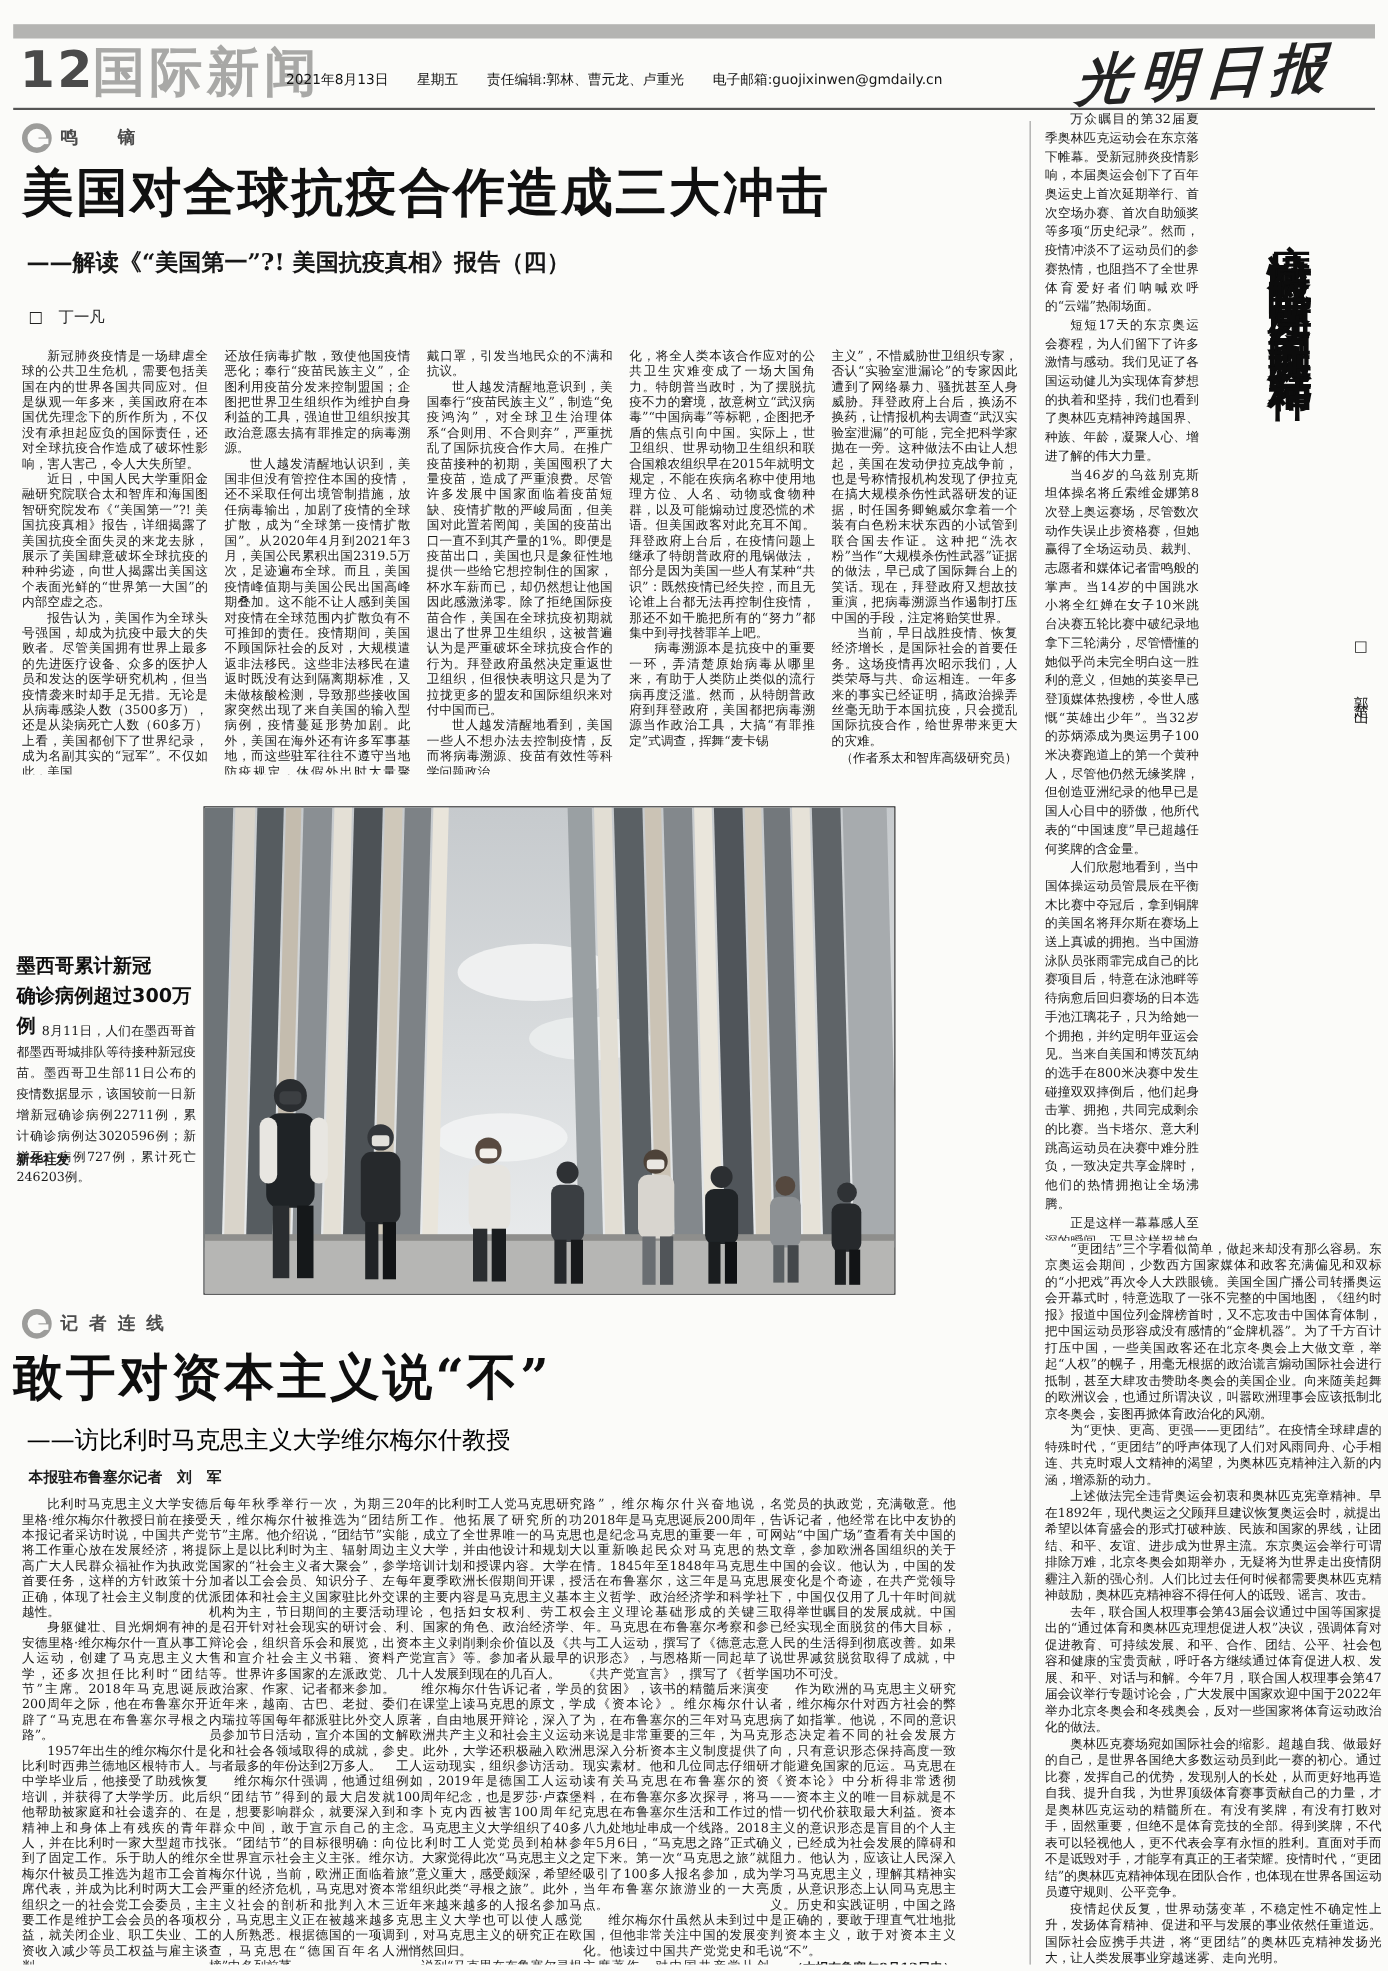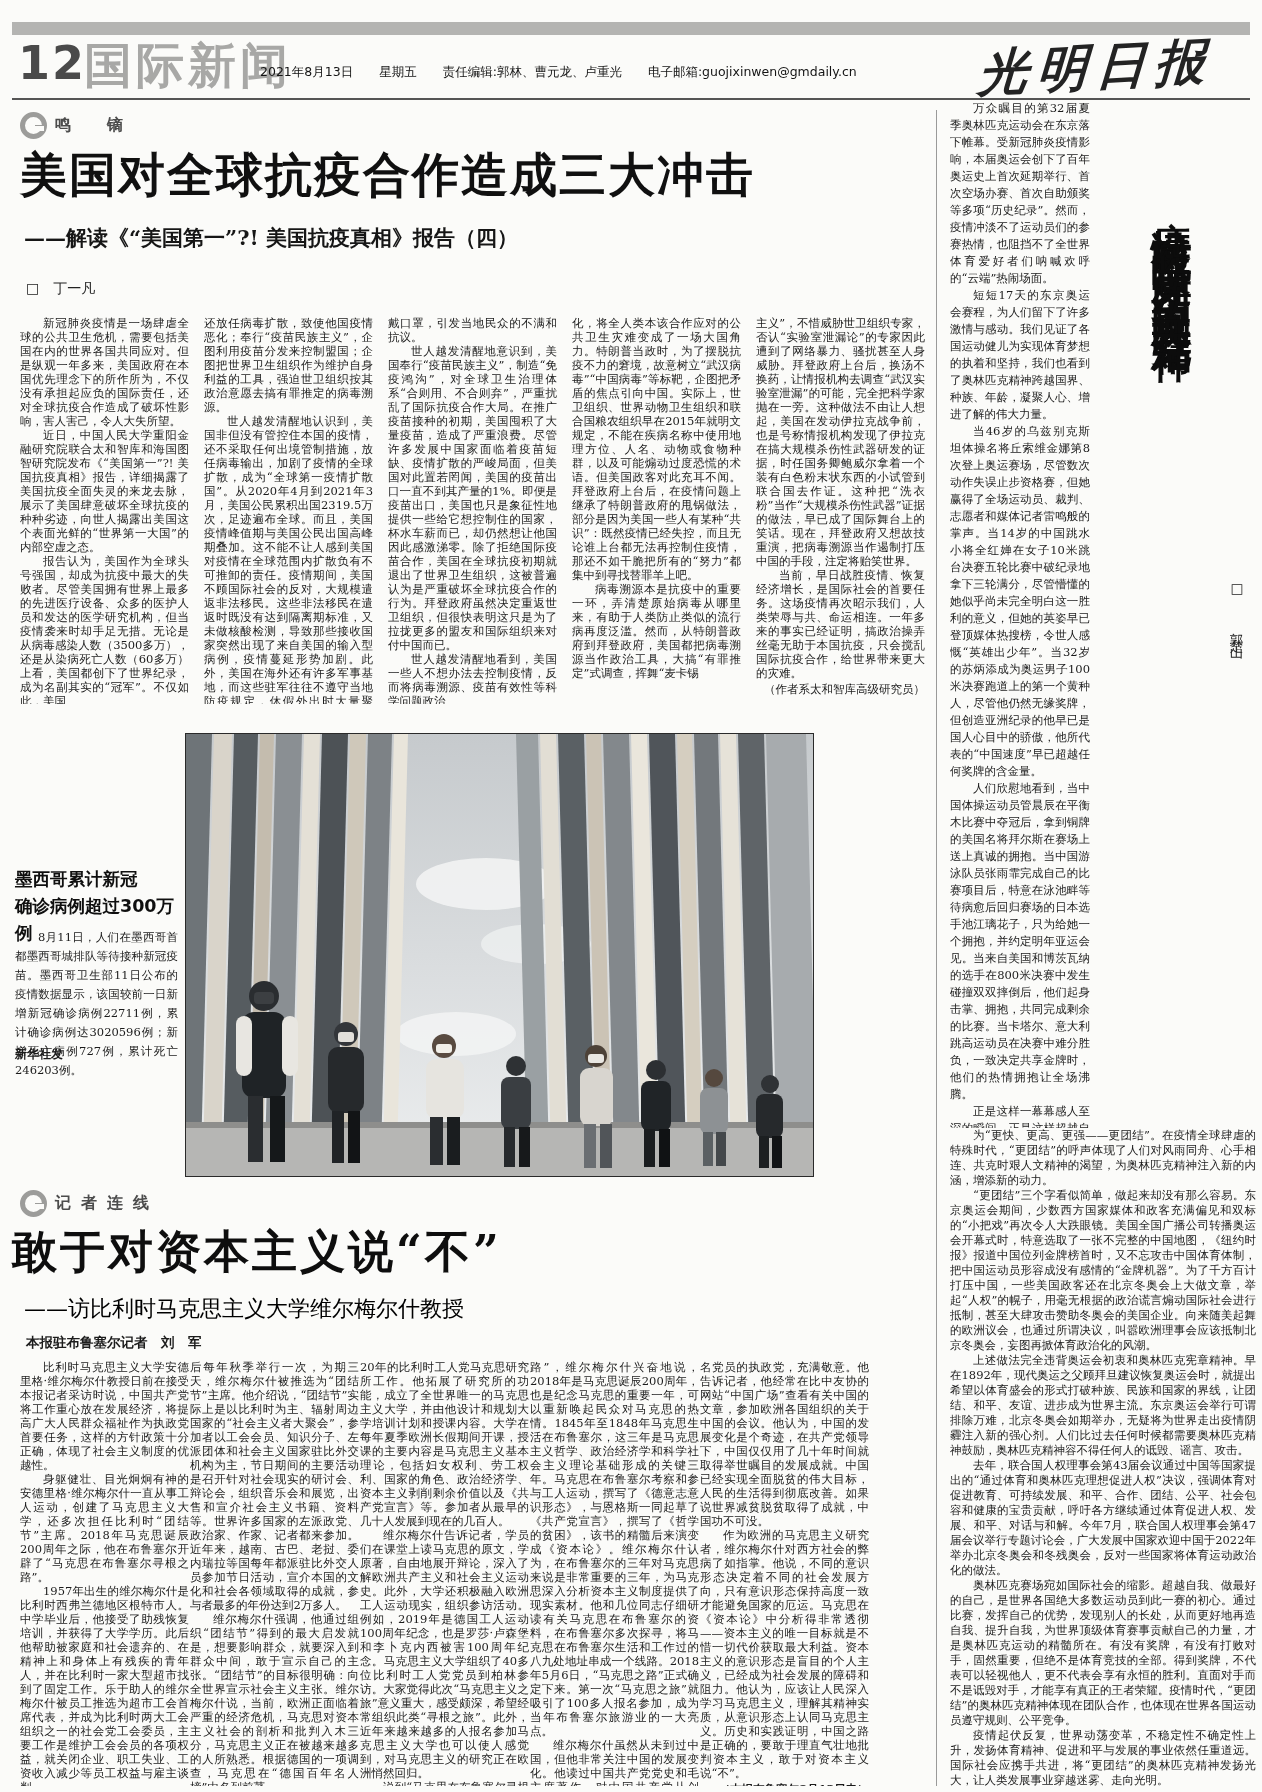--- a/index.html
+++ b/index.html
@@ -266,21 +266,21 @@
   <div class="oly-colA">
       <p class="para">万众瞩目的第32届夏季奥林匹克运动会在东京落下帷幕。受新冠肺炎疫情影响，本届奥运会创下了百年奥运史上首次延期举行、首次空场办赛、首次自助颁奖等多项“历史纪录”。然而，疫情冲淡不了运动员们的参赛热情，也阻挡不了全世界体育爱好者们呐喊欢呼的“云端”热闹场面。</p>
       <p class="para">短短17天的东京奥运会赛程，为人们留下了许多激情与感动。我们见证了各国运动健儿为实现体育梦想的执着和坚持，我们也看到了奥林匹克精神跨越国界、种族、年龄，凝聚人心、增进了解的伟大力量。</p>
       <p class="para">当46岁的乌兹别克斯坦体操名将丘索维金娜第8次登上奥运赛场，尽管数次动作失误止步资格赛，但她赢得了全场运动员、裁判、志愿者和媒体记者雷鸣般的掌声。当14岁的中国跳水小将全红婵在女子10米跳台决赛五轮比赛中破纪录地拿下三轮满分，尽管懵懂的她似乎尚未完全明白这一胜利的意义，但她的英姿早已登顶媒体热搜榜，令世人感慨“英雄出少年”。当32岁的苏炳添成为奥运男子100米决赛跑道上的第一个黄种人，尽管他仍然无缘奖牌，但创造亚洲纪录的他早已是国人心目中的骄傲，他所代表的“中国速度”早已超越任何奖牌的含金量。</p>
       <p class="para">人们欣慰地看到，当中国体操运动员管晨辰在平衡木比赛中夺冠后，拿到铜牌的美国名将拜尔斯在赛场上送上真诚的拥抱。当中国游泳队员张雨霏完成自己的比赛项目后，特意在泳池畔等待病愈后回归赛场的日本选手池江璃花子，只为给她一个拥抱，并约定明年亚运会见。当来自美国和博茨瓦纳的选手在800米决赛中发生碰撞双双摔倒后，他们起身击掌、拥抱，共同完成剩余的比赛。当卡塔尔、意大利跳高运动员在决赛中难分胜负，一致决定共享金牌时，他们的热情拥抱让全场沸腾。</p>
       <p class="para">正是这样一幕幕感人至深的瞬间，正是这样超越自我、超越胜负的体育精神，让奥运会这一世界级体育赛事成为四年一度备受期待和享受的盛事。今年7月，国际奥委会第138次全会决定，将奥林匹克格言升级</p>
     </div>
   <div class="oly-headline">疫情时代呼唤『更团结』的奥林匹克精神</div>
   <div class="oly-author">□　郭楚山</div>
   <div class="oly-wide">
+      <p class="para">“更团结”三个字看似简单，做起来却没有那么容易。东京奥运会期间，少数西方国家媒体和政客充满偏见和双标的“小把戏”再次令人大跌眼镜。美国全国广播公司转播奥运会开幕式时，特意选取了一张不完整的中国地图，《纽约时报》报道中国位列金牌榜首时，又不忘攻击中国体育体制，把中国运动员形容成没有感情的“金牌机器”。为了千方百计打压中国，一些美国政客还在北京冬奥会上大做文章，举起“人权”的幌子，用毫无根据的政治谎言煽动国际社会进行抵制，甚至大肆攻击赞助冬奥会的美国企业。向来随美起舞的欧洲议会，也通过所谓决议，叫嚣欧洲理事会应该抵制北京冬奥会，妄图再掀体育政治化的风潮。</p>
       <p class="para cont">为“更快、更高、更强——更团结”。在疫情全球肆虐的特殊时代，“更团结”的呼声体现了人们对风雨同舟、心手相连、共克时艰人文精神的渴望，为奥林匹克精神注入新的内涵，增添新的动力。</p>
-      <p class="para">“更团结”三个字看似简单，做起来却没有那么容易。东京奥运会期间，少数西方国家媒体和政客充满偏见和双标的“小把戏”再次令人大跌眼镜。美国全国广播公司转播奥运会开幕式时，特意选取了一张不完整的中国地图，《纽约时报》报道中国位列金牌榜首时，又不忘攻击中国体育体制，把中国运动员形容成没有感情的“金牌机器”。为了千方百计打压中国，一些美国政客还在北京冬奥会上大做文章，举起“人权”的幌子，用毫无根据的政治谎言煽动国际社会进行抵制，甚至大肆攻击赞助冬奥会的美国企业。向来随美起舞的欧洲议会，也通过所谓决议，叫嚣欧洲理事会应该抵制北京冬奥会，妄图再掀体育政治化的风潮。</p>
       <p class="para">上述做法完全违背奥运会初衷和奥林匹克宪章精神。早在1892年，现代奥运之父顾拜旦建议恢复奥运会时，就提出希望以体育盛会的形式打破种族、民族和国家的界线，让团结、和平、友谊、进步成为世界主流。东京奥运会举行可谓排除万难，北京冬奥会如期举办，无疑将为世界走出疫情阴霾注入新的强心剂。人们比过去任何时候都需要奥林匹克精神鼓励，奥林匹克精神容不得任何人的诋毁、谣言、攻击。</p>
       <p class="para">去年，联合国人权理事会第43届会议通过中国等国家提出的“通过体育和奥林匹克理想促进人权”决议，强调体育对促进教育、可持续发展、和平、合作、团结、公平、社会包容和健康的宝贵贡献，呼吁各方继续通过体育促进人权、发展、和平、对话与和解。今年7月，联合国人权理事会第47届会议举行专题讨论会，广大发展中国家欢迎中国于2022年举办北京冬奥会和冬残奥会，反对一些国家将体育运动政治化的做法。</p>
       <p class="para">奥林匹克赛场宛如国际社会的缩影。超越自我、做最好的自己，是世界各国绝大多数运动员到此一赛的初心。通过比赛，发挥自己的优势，发现别人的长处，从而更好地再造自我、提升自我，为世界顶级体育赛事贡献自己的力量，才是奥林匹克运动的精髓所在。有没有奖牌，有没有打败对手，固然重要，但绝不是体育竞技的全部。得到奖牌，不代表可以轻视他人，更不代表会享有永恒的胜利。直面对手而不是诋毁对手，才能享有真正的王者荣耀。疫情时代，“更团结”的奥林匹克精神体现在团队合作，也体现在世界各国运动员遵守规则、公平竞争。</p>
       <p class="para">疫情起伏反复，世界动荡变革，不稳定性不确定性上升，发扬体育精神、促进和平与发展的事业依然任重道远。国际社会应携手共进，将“更团结”的奥林匹克精神发扬光大，让人类发展事业穿越迷雾、走向光明。</p>
     </div>
 
 </div>
 
 </body></html>

